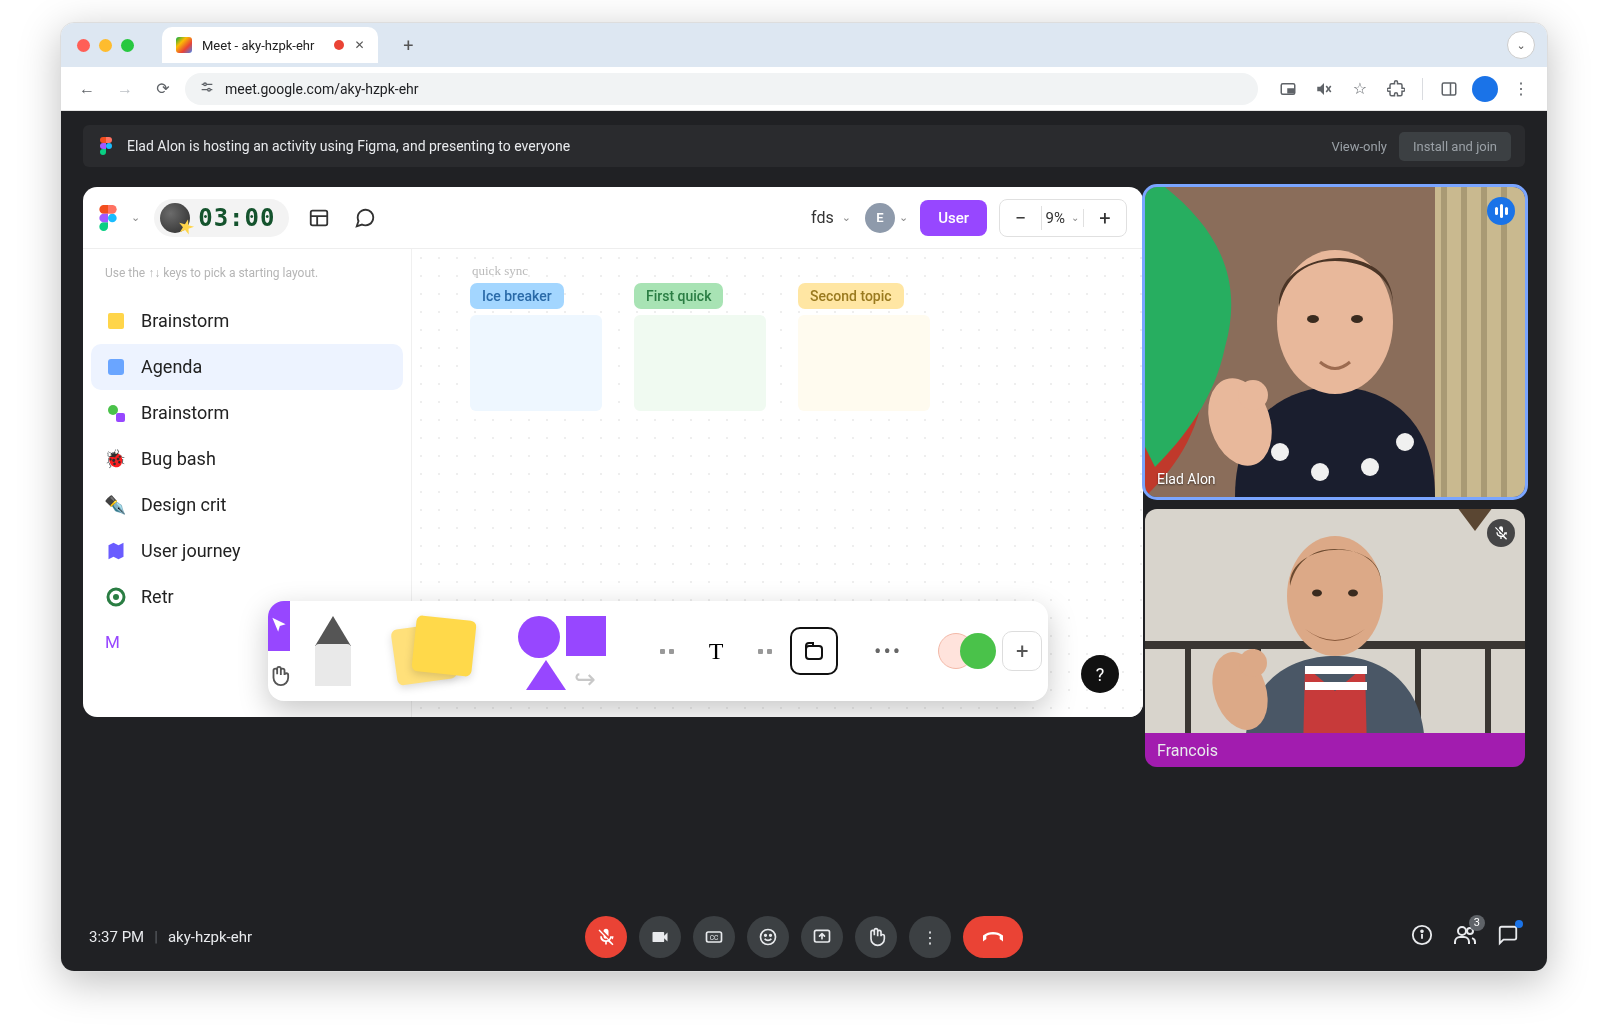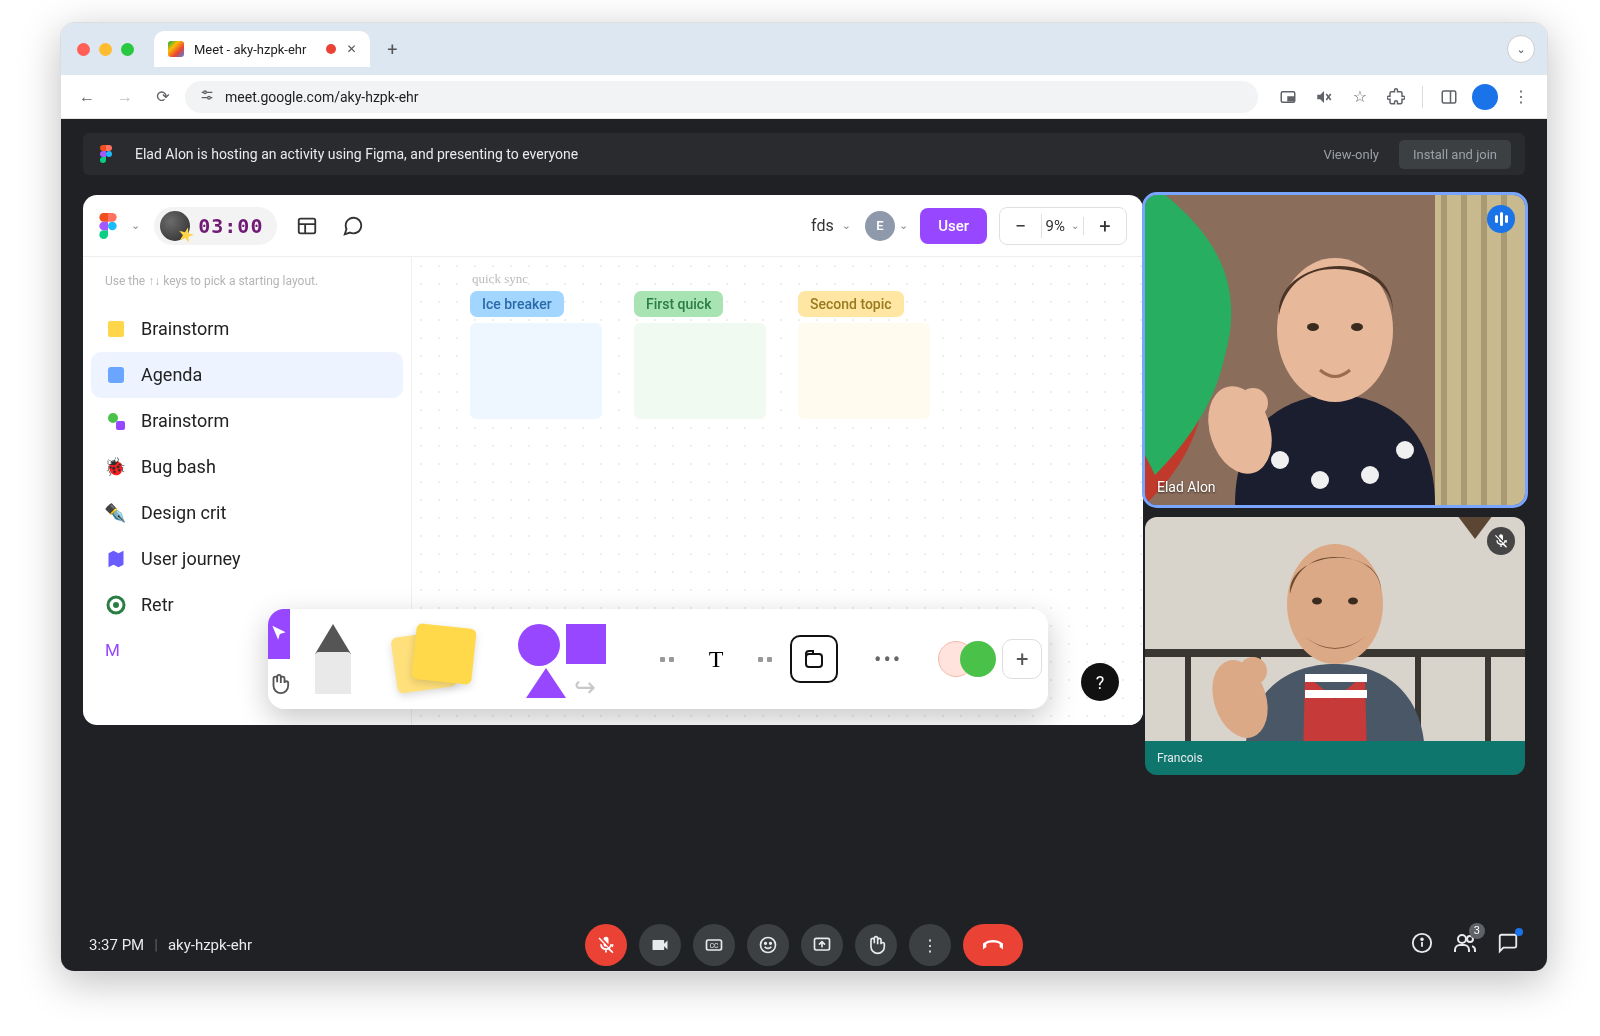--- a/index.html
+++ b/index.html
@@ -1,53 +1,53 @@
 <!DOCTYPE html>
 <html><head>
 <meta charset="utf-8">
 <style>
 * { margin:0; padding:0; box-sizing:border-box; font-family:-apple-system,BlinkMacSystemFont,"Segoe UI",Roboto,sans-serif; }
 body { background:#fff; width:1600px; height:1036px; overflow:hidden; position:relative; }
 
 .frame { position:absolute; left:60px; top:22px; width:1488px; height:950px; border-radius:14px; overflow:hidden; background:#fff; box-shadow:0 10px 40px rgba(0,0,0,.25); border:1px solid #ddd;}
-.tabstrip { height:52px; background:#dde7f2; display:flex; align-items:center; padding:0 10px; position:relative;}
+.tabstrip { height:44px; background:#dde7f2; display:flex; align-items:center; padding:0 10px; position:relative;gap:8px;}
 .traffic { display:flex; gap:9px; margin-left:6px; }
 .dot { width:13px; height:13px; border-radius:50%; }
 .dot.r{background:#ff5f57;} .dot.y{background:#febc2e;} .dot.g{background:#28c840;}
 .tab { margin-left:20px; height:36px; background:#fff; border-radius:10px 10px 0 0; display:flex; align-items:center; padding:0 14px; gap:10px; font-size:13px; color:#222; min-width:200px; }
 .tab .favicon { width:16px;height:16px;background:linear-gradient(135deg,#00ac47,#fbbc04,#ea4335,#4285f4);border-radius:3px;}
 .tab .rec{width:10px;height:10px;border-radius:50%;background:#ea4335;}
 .tab .x{color:#555;font-size:12px;cursor:pointer;}
 .newtab{ margin-left:8px; width:28px;height:28px;border-radius:50%;display:flex;align-items:center;justify-content:center;color:#555;font-size:18px;cursor:pointer;}
 .tabstrip .chev{position:absolute;right:12px;width:28px;height:28px;border-radius:50%;background:#fff;display:flex;align-items:center;justify-content:center;color:#555;font-size:11px;border:1px solid #ccc;}
 
 .addrbar{height:44px;background:#fff;border-bottom:1px solid #e5e5e5;display:flex;align-items:center;padding:0 10px;gap:6px;}
 .navbtn{width:32px;height:32px;display:flex;align-items:center;justify-content:center;color:#5f6368;border-radius:50%;cursor:pointer;font-size:16px;}
 .omnibox{flex:1;height:32px;background:#f1f3f4;border-radius:16px;display:flex;align-items:center;padding:0 14px;gap:10px;font-size:14px;color:#202124;}
 .omnibox .tune{font-size:13px;color:#5f6368;}
 .right-icons{display:flex;gap:4px;align-items:center;margin-left:8px;}
 .right-icons .navbtn svg{width:18px;height:18px;}
 .profile{width:26px;height:26px;border-radius:50%;background:#1a73e8;}
 
 .meet{position:relative;height:862px;background:#202124;}
-.banner{position:absolute;left:22px;right:22px;top:14px;height:42px;background:#2a2b2e;border-radius:6px;display:flex;align-items:center;padding:0 14px;gap:20px;color:#e8eaed;font-size:14px;}
+.banner{position:absolute;left:22px;right:22px;top:14px;height:42px;background:#2a2b2e;border-radius:6px;display:flex;align-items:center;padding:0 14px;gap:12px;color:#e8eaed;font-size:14px;}
 .banner .figma{width:18px;height:18px;}
 .banner .spacer{flex:1;}
 .banner .viewonly{color:#9aa0a6;font-size:13px;}
 .banner .install{background:#3c4043;color:#9aa0a6;border-radius:5px;padding:7px 14px;font-size:13px;}
 
 .present{position:absolute;left:22px;top:76px;width:1060px;height:530px;background:#fff;border-radius:14px;overflow:hidden;}
 .fig-top{height:62px;border-bottom:1px solid #eee;display:flex;align-items:center;padding:0 16px;gap:14px;}
 .fig-logo{width:18px;height:26px;}
 .fig-logo svg{width:100%;height:100%;}
 .fig-chev{color:#888;font-size:11px;}
 .timer-pill{display:flex;align-items:center;gap:8px;background:#f3f3f3;border-radius:22px;padding:4px 14px 4px 6px;}
 .timer-pill .coin{width:30px;height:30px;border-radius:50%;background:radial-gradient(circle at 35% 35%, #6b6b6b, #2a2a2a);position:relative;}
 .timer-pill .coin::after{content:"";position:absolute;right:-4px;bottom:-2px;width:16px;height:16px;background:#ffd54a;border-radius:3px;transform:rotate(15deg);clip-path:polygon(50% 0,61% 35%,98% 35%,68% 57%,79% 91%,50% 70%,21% 91%,32% 57%,2% 35%,39% 35%);}
-.timer-pill .time{font-family:ui-monospace,monospace;font-size:20px;color:#701a75;font-weight:600;letter-spacing:1px;}
+.timer-pill .time{font-family:ui-monospace,monospace;font-size:24px;color:#14532d;font-weight:600;letter-spacing:1px;}
 .sq-btn{width:32px;height:32px;display:flex;align-items:center;justify-content:center;color:#333;cursor:pointer;}
 .fig-title{margin-left:auto;display:flex;align-items:center;gap:8px;font-size:16px;color:#333;}
 .fig-title .chev{color:#888;font-size:11px;}
 .fig-right{margin-left:auto;display:flex;align-items:center;gap:12px;}
 .avatar-sm{width:30px;height:30px;border-radius:50%;background:#8e9aab;color:#fff;display:flex;align-items:center;justify-content:center;font-size:13px;font-weight:600;}
 .share-btn{background:#9747ff;color:#fff;border-radius:8px;padding:9px 18px;font-size:15px;font-weight:500;}
 .zoom-group{display:flex;align-items:center;border:1px solid #e0e0e0;border-radius:8px;overflow:hidden;height:38px;}
 .zoom-group .cell{width:42px;display:flex;align-items:center;justify-content:center;color:#333;font-size:20px;cursor:pointer;border-right:1px solid #e0e0e0;}
 .zoom-group .cell:last-child{border-right:none;}
 .zoom-group .pct{font-size:15px;padding:0 8px;display:flex;gap:6px;align-items:center;}
@@ -98,21 +98,21 @@
 .stk-add{width:40px;height:40px;border:1px solid #ddd;border-radius:10px;display:flex;align-items:center;justify-content:center;font-size:22px;color:#555;}
 
 .tiles{position:absolute;right:22px;top:76px;width:380px;display:flex;flex-direction:column;gap:12px;}
 .tile{position:relative;border-radius:12px;overflow:hidden;background:#303134;}
 .tile.active{outline:3px solid #7aa5ff;}
 .tile .name{position:absolute;left:12px;bottom:10px;color:#fff;font-size:14px;text-shadow:0 1px 2px rgba(0,0,0,.6);}
 .tile .speak{position:absolute;right:10px;top:10px;width:28px;height:28px;border-radius:50%;background:#1a73e8;display:flex;align-items:center;justify-content:center;gap:2px;}
 .tile .speak span{width:3px;background:#fff;border-radius:2px;}
 .tile .speak span:nth-child(1){height:8px;} .tile .speak span:nth-child(2){height:14px;} .tile .speak span:nth-child(3){height:8px;}
 .tile .mute{position:absolute;right:10px;top:10px;width:28px;height:28px;border-radius:50%;background:rgba(32,33,36,.8);color:#fff;display:flex;align-items:center;justify-content:center;}
-.tile .bar{height:34px;background:#0f766e;color:#e8eaed;display:flex;align-items:center;padding:8px 12px;font-size:12px;}
+.tile .bar{height:34px;background:#a21caf;color:#e8eaed;display:flex;align-items:center;padding:8px 12px;font-size:16px;}
 .tile svg.person{width:100%;height:100%;display:block;}
 
 .bottombar{position:absolute;left:0;right:0;bottom:0;height:72px;display:flex;align-items:center;padding:0 28px;color:#e8eaed;}
 .bottombar .info{font-size:15px;display:flex;align-items:center;gap:10px;}
 .bottombar .sep{color:#5f6368;}
 .controls{position:absolute;left:50%;transform:translateX(-50%);display:flex;gap:12px;}
 .ctl{width:42px;height:42px;border-radius:50%;background:#3c4043;color:#e8eaed;display:flex;align-items:center;justify-content:center;cursor:pointer;}
 .ctl.red{background:#ea4335;color:#fff;}
 .ctl.hang{background:#ea4335;width:60px;border-radius:22px;}
 .ctl svg{width:20px;height:20px;}

